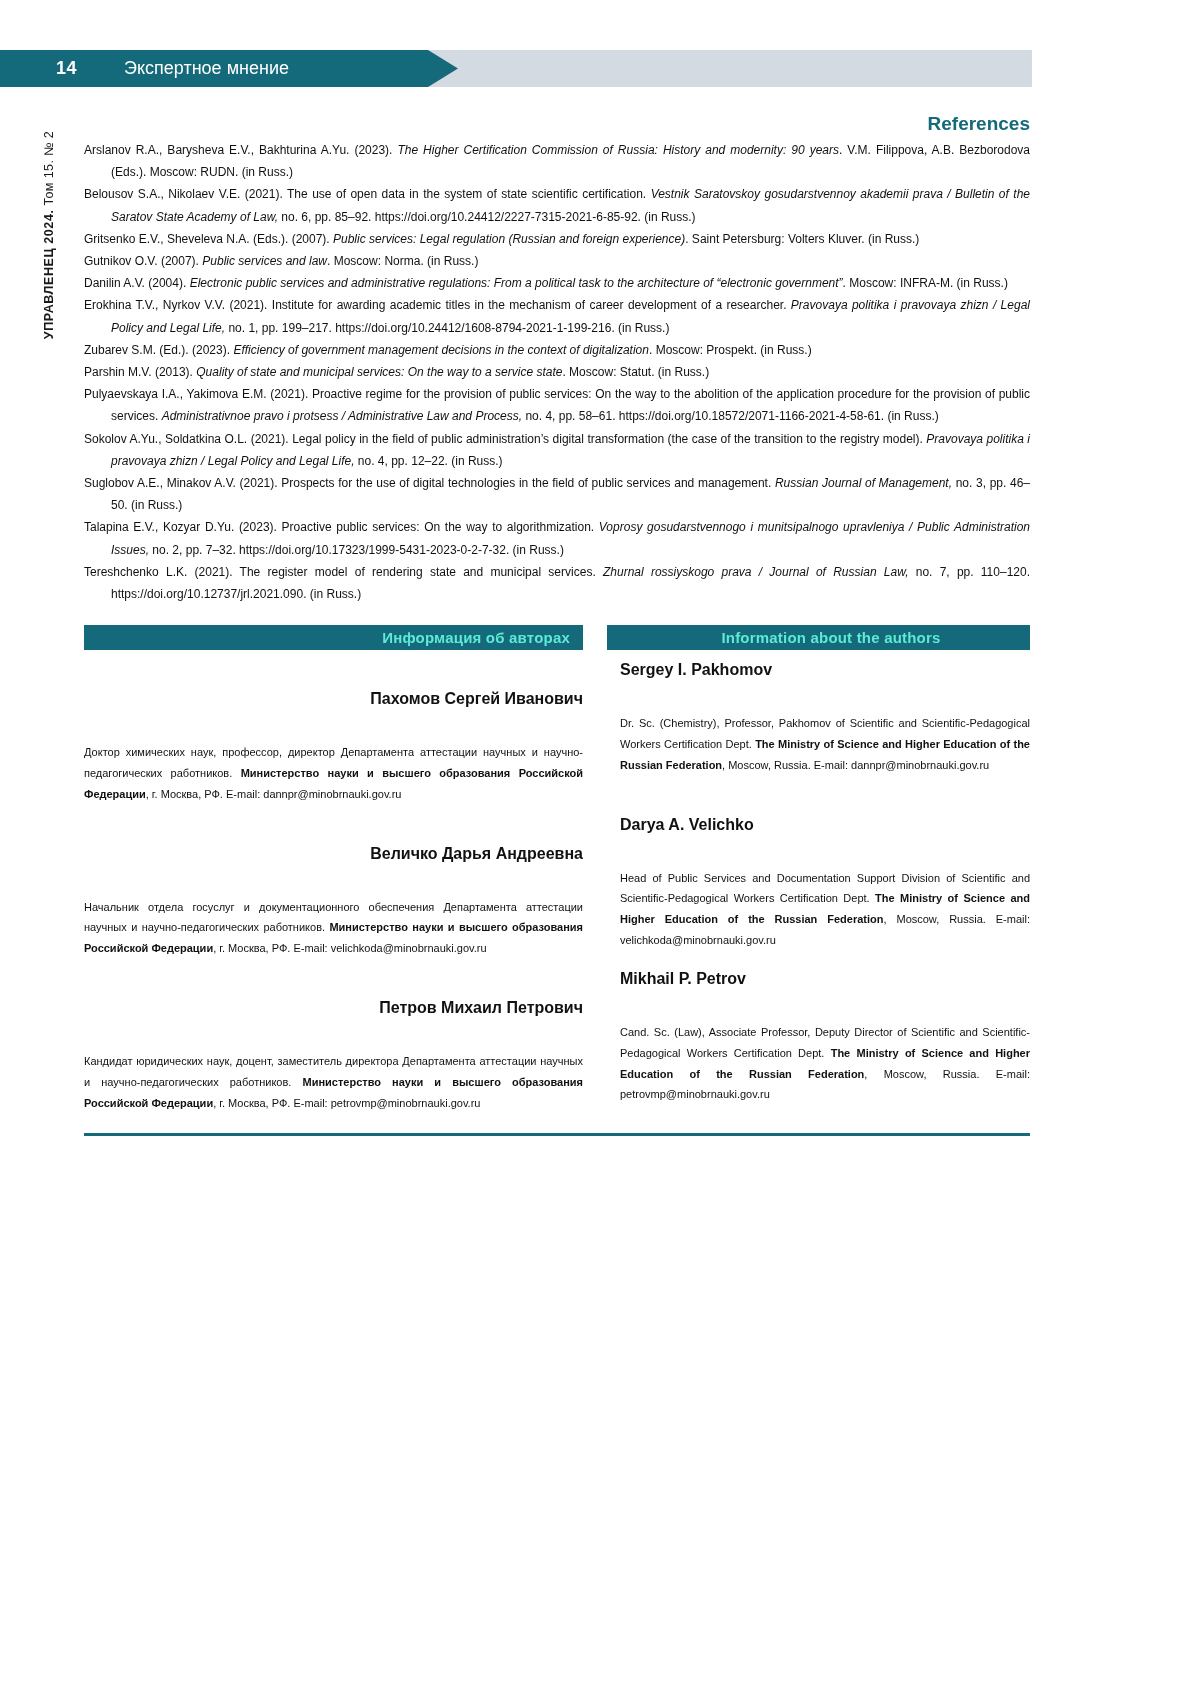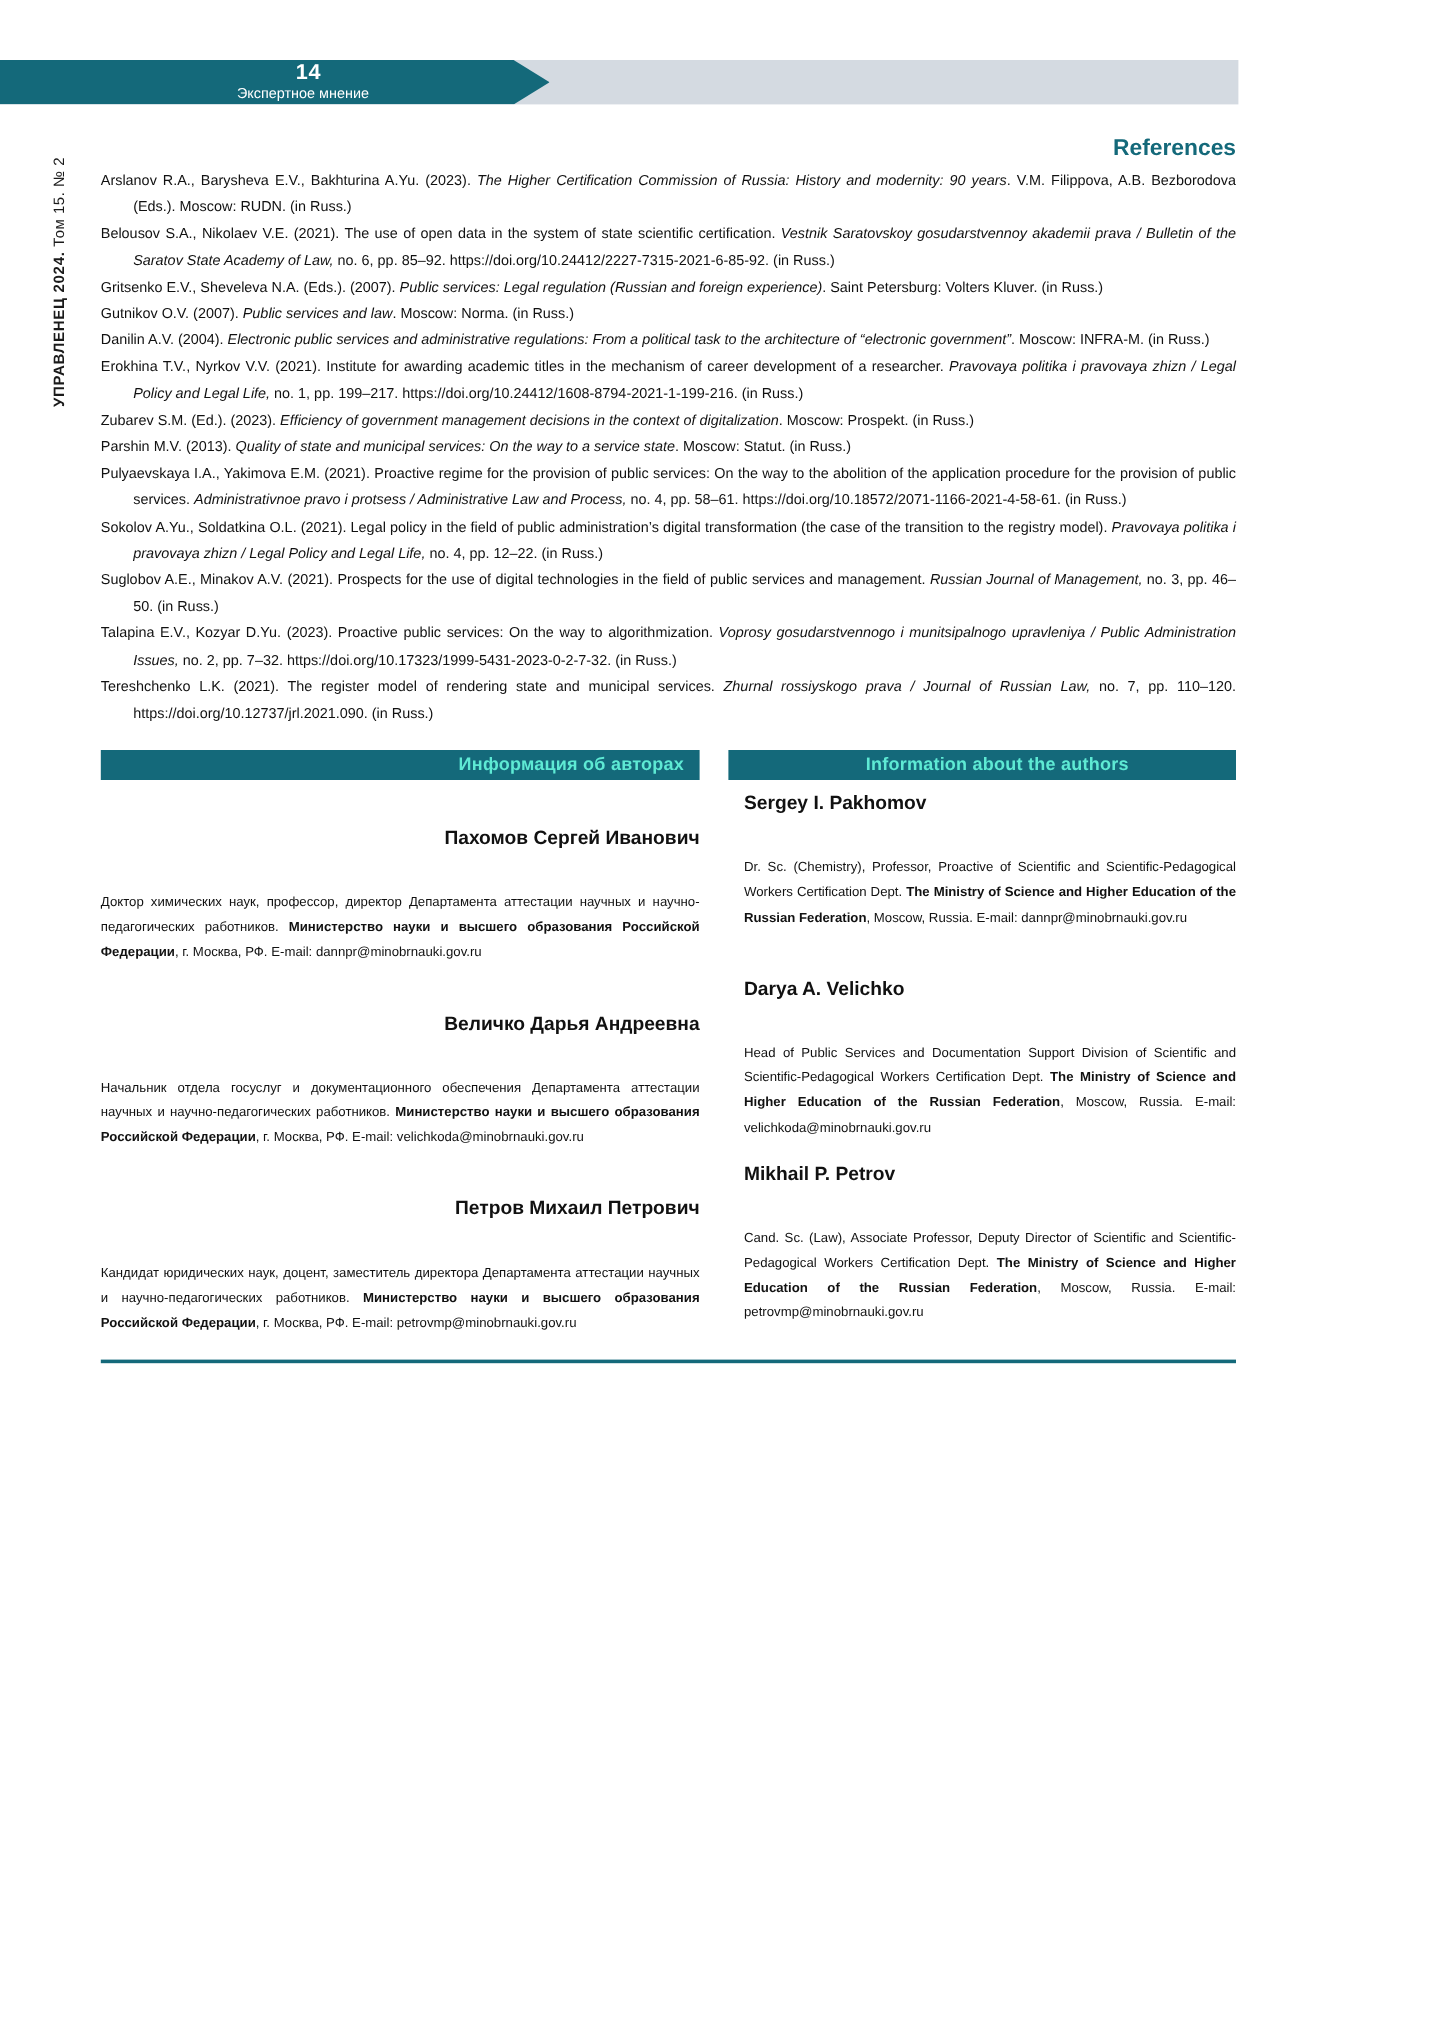--- a/index.html
+++ b/index.html
@@ -16,24 +16,24 @@
   }
   
   .header-band{
     position:absolute;left:0;top:50px;width:1032px;height:37px;
     background:var(--header-gray);
   }
   .header-arrow{
     position:absolute;left:0;top:0;width:458px;height:37px;
     background:var(--teal);
     clip-path:polygon(0 0,calc(100% - 30px) 0,100% 50%,calc(100% - 30px) 100%,0 100%);
-    display:flex;align-items:center;color:#fff;flex-direction:column;
+    display:flex;align-items:center;color:#fff;
   }
   .pagenum{font-weight:bold;font-size:18px;margin-left:56px;letter-spacing:.5px;}
-  .sect{font-size:12px;margin-left:47px;}
+  .sect{font-size:18px;margin-left:47px;}
   
   .spine{
     position:absolute;left:34px;top:110px;width:30px;height:250px;
     display:flex;align-items:center;justify-content:center;
   }
   .spine-inner{
     transform:rotate(-90deg);white-space:nowrap;
     font-size:12.5px;letter-spacing:.4px;color:#1a1a1a;
   }
   .spine-inner b{letter-spacing:.6px;}
@@ -105,21 +105,21 @@
       <div class="ahdr-cell en">Information about the authors</div>
     </div>
     <div id="authors-grid">
         <div class="author-row">
           <div class="acell ru">
             <div class="aname">Пахомов Сергей Иванович</div>
             <p class="abio"><span>Доктор химических наук, профессор, директор Департамента аттестации научных и научно-педагогических работников. </span><span class="bd">Министерство науки и высшего образования Российской Федерации</span><span>, г. Москва, РФ. E-mail: dannpr@minobrnauki.gov.ru</span></p>
           </div>
           <div class="acell en">
             <div class="aname">Sergey I. Pakhomov</div>
-            <p class="abio"><span>Dr. Sc. (Chemistry), Professor, Proactive of Scientific and Scientific-Pedagogical Workers Certification Dept. </span><span class="bd">The Ministry of Science and Higher Education of the Russian Federation</span><span>, Moscow, Russia. E-mail: dannpr@minobrnauki.gov.ru</span></p>
+            <p class="abio"><span>Dr. Sc. (Chemistry), Professor, Pakhomov of Scientific and Scientific-Pedagogical Workers Certification Dept. </span><span class="bd">The Ministry of Science and Higher Education of the Russian Federation</span><span>, Moscow, Russia. E-mail: dannpr@minobrnauki.gov.ru</span></p>
           </div>
         </div>
         <div class="author-row">
           <div class="acell ru">
             <div class="aname">Величко Дарья Андреевна</div>
             <p class="abio"><span>Начальник отдела госуслуг и документационного обеспечения Департамента аттестации научных и научно-педагогических работников. </span><span class="bd">Министерство науки и высшего образования Российской Федерации</span><span>, г. Москва, РФ. E-mail: velichkoda@minobrnauki.gov.ru</span></p>
           </div>
           <div class="acell en">
             <div class="aname">Darya A. Velichko</div>
             <p class="abio"><span>Head of Public Services and Documentation Support Division of Scientific and Scientific-Pedagogical Workers Certification Dept. </span><span class="bd">The Ministry of Science and Higher Education of the Russian Federation</span><span>, Moscow, Russia. E-mail: velichkoda@minobrnauki.gov.ru</span></p>

